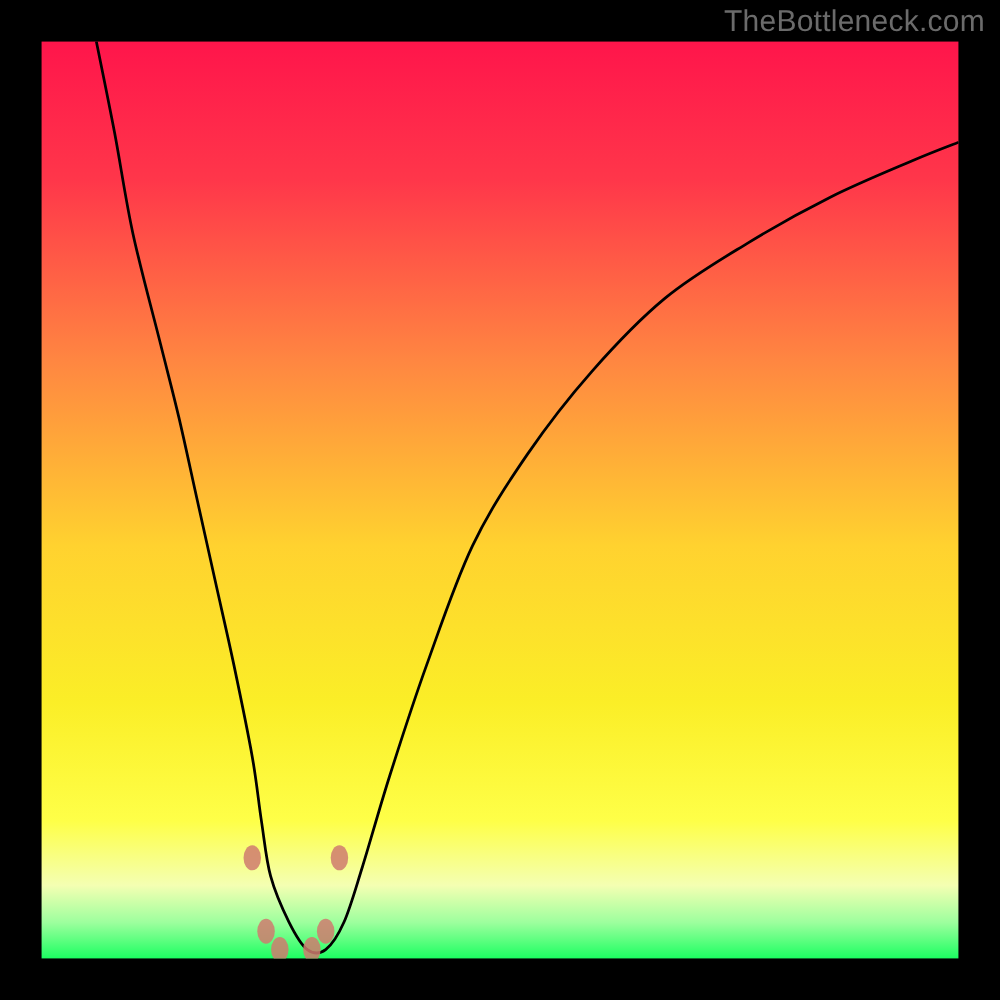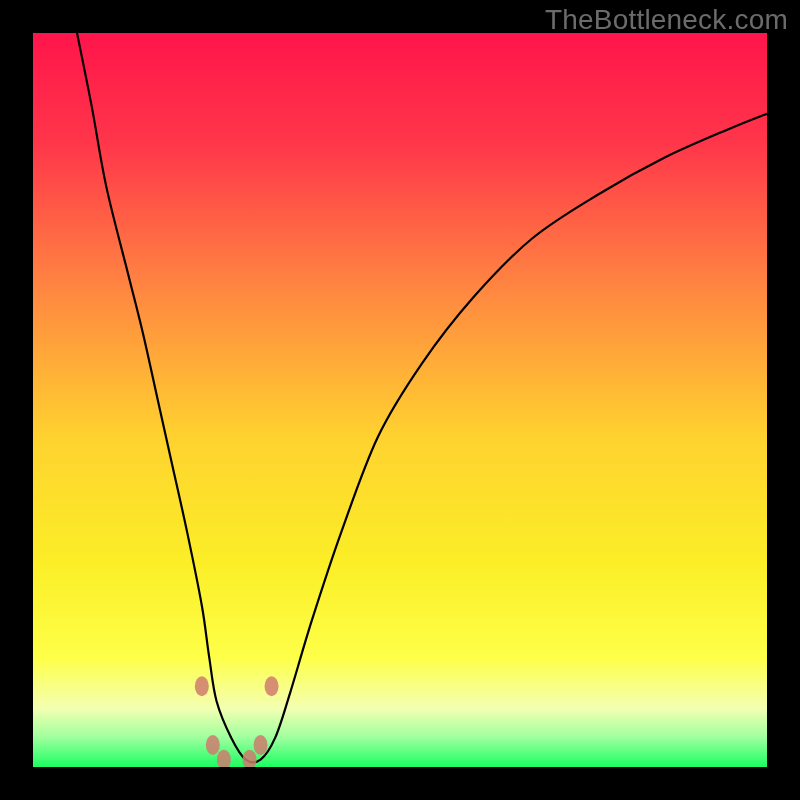--- a/index.html
+++ b/index.html
@@ -39,21 +39,21 @@
     left: 0;
     top: 0;
     width: 100%;
     height: 100%;
   }
   .watermark {
     position: absolute;
     top: 4px;
     right: 12px;
     color: #6b6b6b;
-    font-size: 28px;
+    font-size: 24px;
     letter-spacing: 0.2px;
     font-weight: 400;
   }
   .dot {
     fill: #cf7b6f;
     fill-opacity: 0.85;
   }
 </style>
 </head>
 <body>

